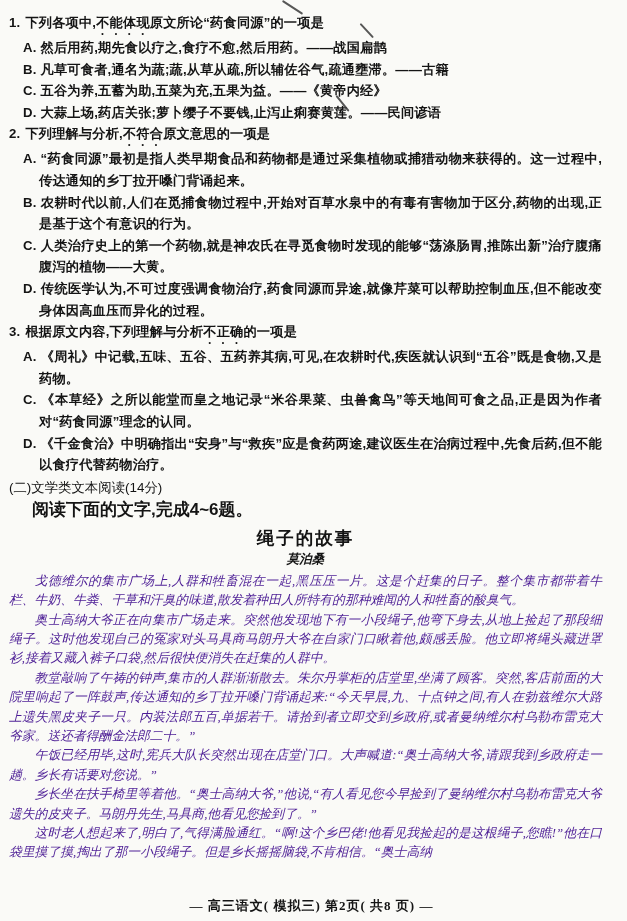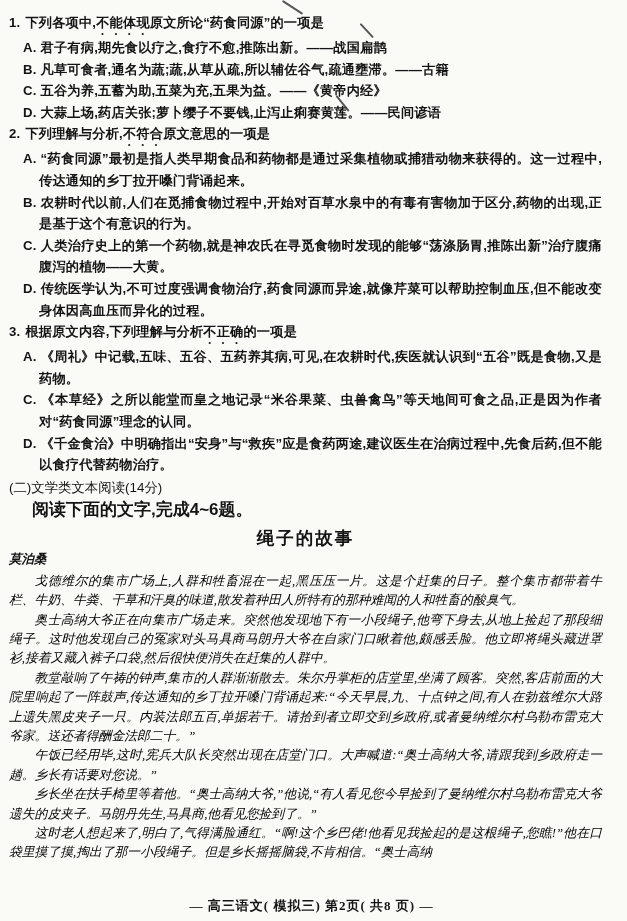--- a/index.html
+++ b/index.html
@@ -47,28 +47,28 @@
     font-weight:700; font-size:17px; line-height:22px;
     padding-left:23px;
   }
   
   .story-title {
     text-align:center; font-size:17.5px; font-weight:700;
     letter-spacing:2px; margin-top:5px; line-height:24px;
     font-family:"Liberation Sans","DejaVu Sans",sans-serif;
   }
   .story-author {
-    font-size:12.5px; font-weight:600;
+    text-align:center; font-size:12.5px; font-weight:600;
     font-style:italic; line-height:17px; margin-top:1px;
   }
   .story {
     margin-top:4px;
     font-size:12.8px; line-height:19.4px;
     font-style:italic; font-weight:500;
-    color:#000000;
+    color:#4c1d95;
   }
   .story p { margin:0; text-indent:2em; text-align:justify; }
   
   .footer {
     position:absolute; left:0; right:4px; bottom:6px;
     text-align:center; font-size:13px; font-weight:600;
     letter-spacing:1px;
   }
   
   .mark { position:absolute; background:#3a3a3a; opacity:.85; border-radius:1px; }
@@ -82,21 +82,21 @@
 <div class="page">
 
   <div class="mark mark1"></div>
   <div class="mark mark2"></div>
   <div class="mark mark3"></div>
 
   <section class="questions">
 
     <div class="question">
       <div class="stem"><span class="qnum">1.</span><span>下列各项中,</span><span class="emph">不能体现</span><span>原文所论“药食同源”的一项是</span></div>
-      <div class="option"><span class="olabel">A.</span><span>君子有病,期先食以疗之,食疗不愈,推陈出新。——战国扁鹊</span></div>
+      <div class="option"><span class="olabel">A.</span><span>然后用药,期先食以疗之,食疗不愈,然后用药。——战国扁鹊</span></div>
       <div class="option"><span class="olabel">B.</span><span>凡草可食者,通名为蔬;蔬,从草从疏,所以辅佐谷气,疏通壅滞。——古籍</span></div>
       <div class="option"><span class="olabel">C.</span><span>五谷为养,五蓄为助,五菜为充,五果为益。——《黄帝内经》</span></div>
       <div class="option"><span class="olabel">D.</span><span>大蒜上场,药店关张;萝卜缨子不要钱,止泻止痢赛黄莲。——民间谚语</span></div>
     </div>
 
     <div class="question">
       <div class="stem"><span class="qnum">2.</span><span>下列理解与分析,</span><span class="emph">不符合</span><span>原文意思的一项是</span></div>
       <div class="option"><span class="olabel">A.</span><span>“药食同源”最初是指人类早期食品和药物都是通过采集植物或捕猎动物来获得的。这一过程中,传达通知的乡丁拉开嗓门背诵起来。</span></div>
       <div class="option"><span class="olabel">B.</span><span>农耕时代以前,人们在觅捕食物过程中,开始对百草水泉中的有毒有害物加于区分,药物的出现,正是基于这个有意识的行为。</span></div>
       <div class="option"><span class="olabel">C.</span><span>人类治疗史上的第一个药物,就是神农氏在寻觅食物时发现的能够“荡涤肠胃,推陈出新”治疗腹痛腹泻的植物——大黄。</span></div>

